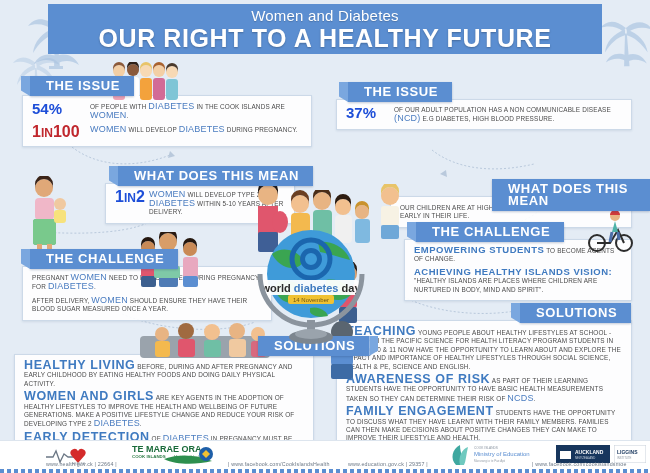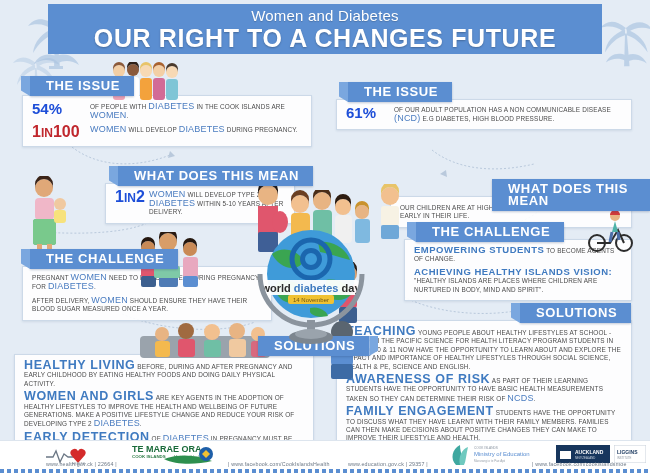--- a/index.html
+++ b/index.html
@@ -169,21 +169,21 @@
       <path d="M34 20 C22 10 12 12 6 20 C14 17 24 18 31 24 Z"></path>
       <path d="M34 20 C46 10 58 13 63 22 C54 18 43 19 36 25 Z"></path>
       <path d="M33 22 C20 26 12 36 11 47 C17 37 25 30 33 28 Z"></path>
       <path d="M35 22 C48 26 56 35 58 47 C51 37 43 30 35 28 Z"></path>
       <path d="M33 26 L35 26 L38 62 L32 62 Z"></path>
     </g>
   </svg>
 
   <div class="header-band">
     <div class="header-sub">Women and Diabetes</div>
-    <div class="header-main">OUR RIGHT TO A CHANGES FUTURE</div>
+    <div class="header-main">OUR RIGHT TO A HEALTHY FUTURE</div>
   </div>
 
   <svg class="connector" style="left:70px;top:143px;" width="110" height="30">
     <path d="M2 4 C30 26 70 24 100 12" stroke="#b9c9dc" stroke-width="1" fill="none" stroke-dasharray="2 2"></path>
     <polygon points="100,8 105,13 98,15" fill="#b9c9dc"></polygon>
   </svg>
   <svg class="connector" style="left:35px;top:206px;" width="135" height="36">
     <path d="M130 2 C120 24 70 30 6 26" stroke="#b9c9dc" stroke-width="1" fill="none" stroke-dasharray="2 2"></path>
     <polygon points="10,22 3,27 10,30" fill="#b9c9dc"></polygon>
   </svg>
@@ -244,21 +244,21 @@
     <div class="body-txt">
       <p><span class="lead-lg">HEALTHY LIVING</span><span> BEFORE, DURING AND AFTER PREGNANCY AND EARLY CHILDHOOD BY EATING HEALTHY FOODS AND DOING DAILY PHYSICAL ACTIVITY.</span></p>
       <p><span class="lead-lg">WOMEN AND GIRLS</span><span> ARE KEY AGENTS IN THE ADOPTION OF HEALTHY LIFESTYLES TO IMPROVE THE HEALTH AND WELLBEING OF FUTURE GENERATIONS. MAKE A POSITIVE LIFESTYLE CHANGE AND REDUCE YOUR RISK OF DEVELOPING TYPE 2 </span><span class="b">DIABETES</span><span>.</span></p>
       <p><span class="lead-lg">EARLY DETECTION</span><span> OF </span><span class="b">DIABETES</span><span> IN PREGNANCY MUST BE PART OF ALL </span><span class="b">WOMEN'S</span><span> HEALTH AND ANTENATAL VISITS.</span></p>
     </div>
   </div>
 
   <div class="tab left" style="left:348px;top:82px;">THE ISSUE</div>
   <div class="card" style="left:336px;top:99px;width:296px;">
     <div class="stat-row">
-      <div class="stat-num" style="width:48px;">61%</div>
+      <div class="stat-num" style="width:48px;">37%</div>
       <div class="stat-txt">
         <span>OF OUR ADULT POPULATION HAS A NON COMMUNICABLE DISEASE </span><span class="b">(NCD)</span><span> E.G DIABETES, HIGH BLOOD PRESSURE.</span>
       </div>
     </div>
   </div>
 
   <div class="tab right" style="left:492px;top:179px;">WHAT DOES THIS MEAN</div>
   <div class="card" style="left:390px;top:196px;width:242px;">
     <div class="body-txt">
       <span>OUR CHILDREN ARE AT HIGH RISK OF DEVELOPING </span><span class="b">DIABETES</span><span> EARLY IN THEIR LIFE.</span>

